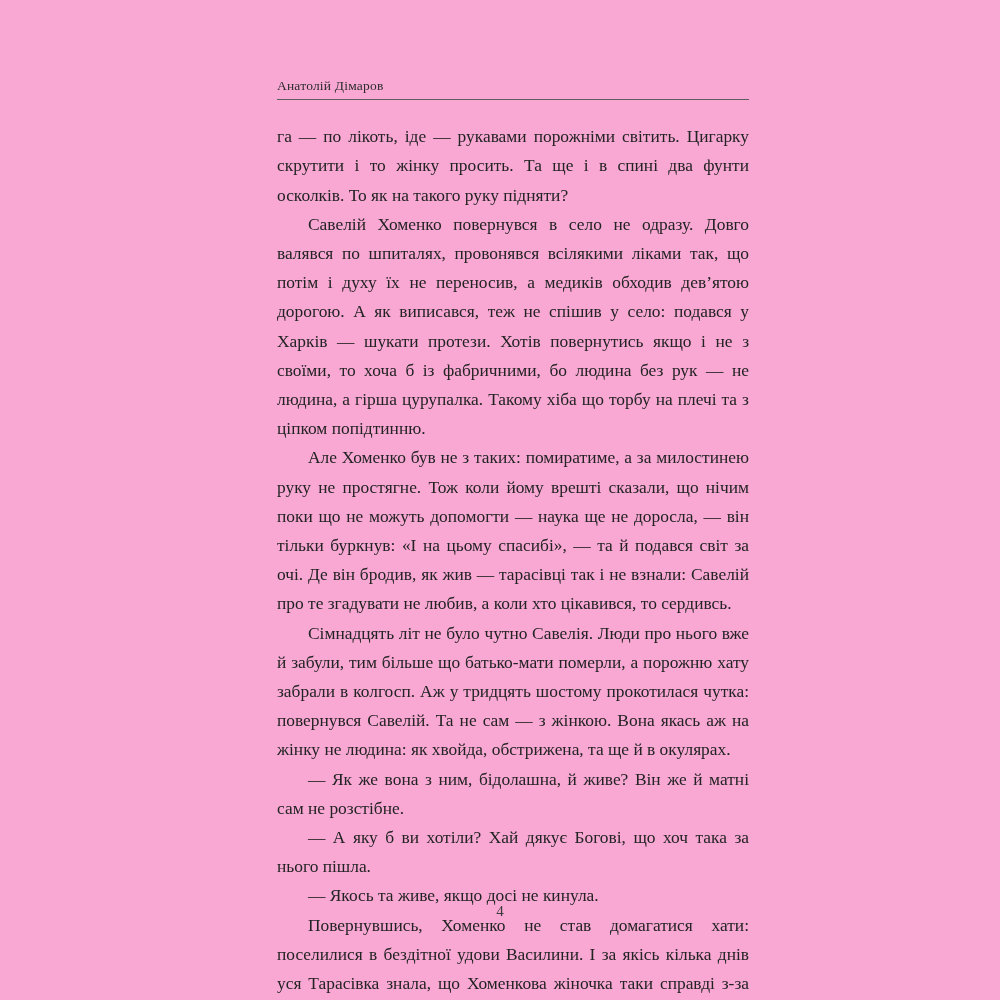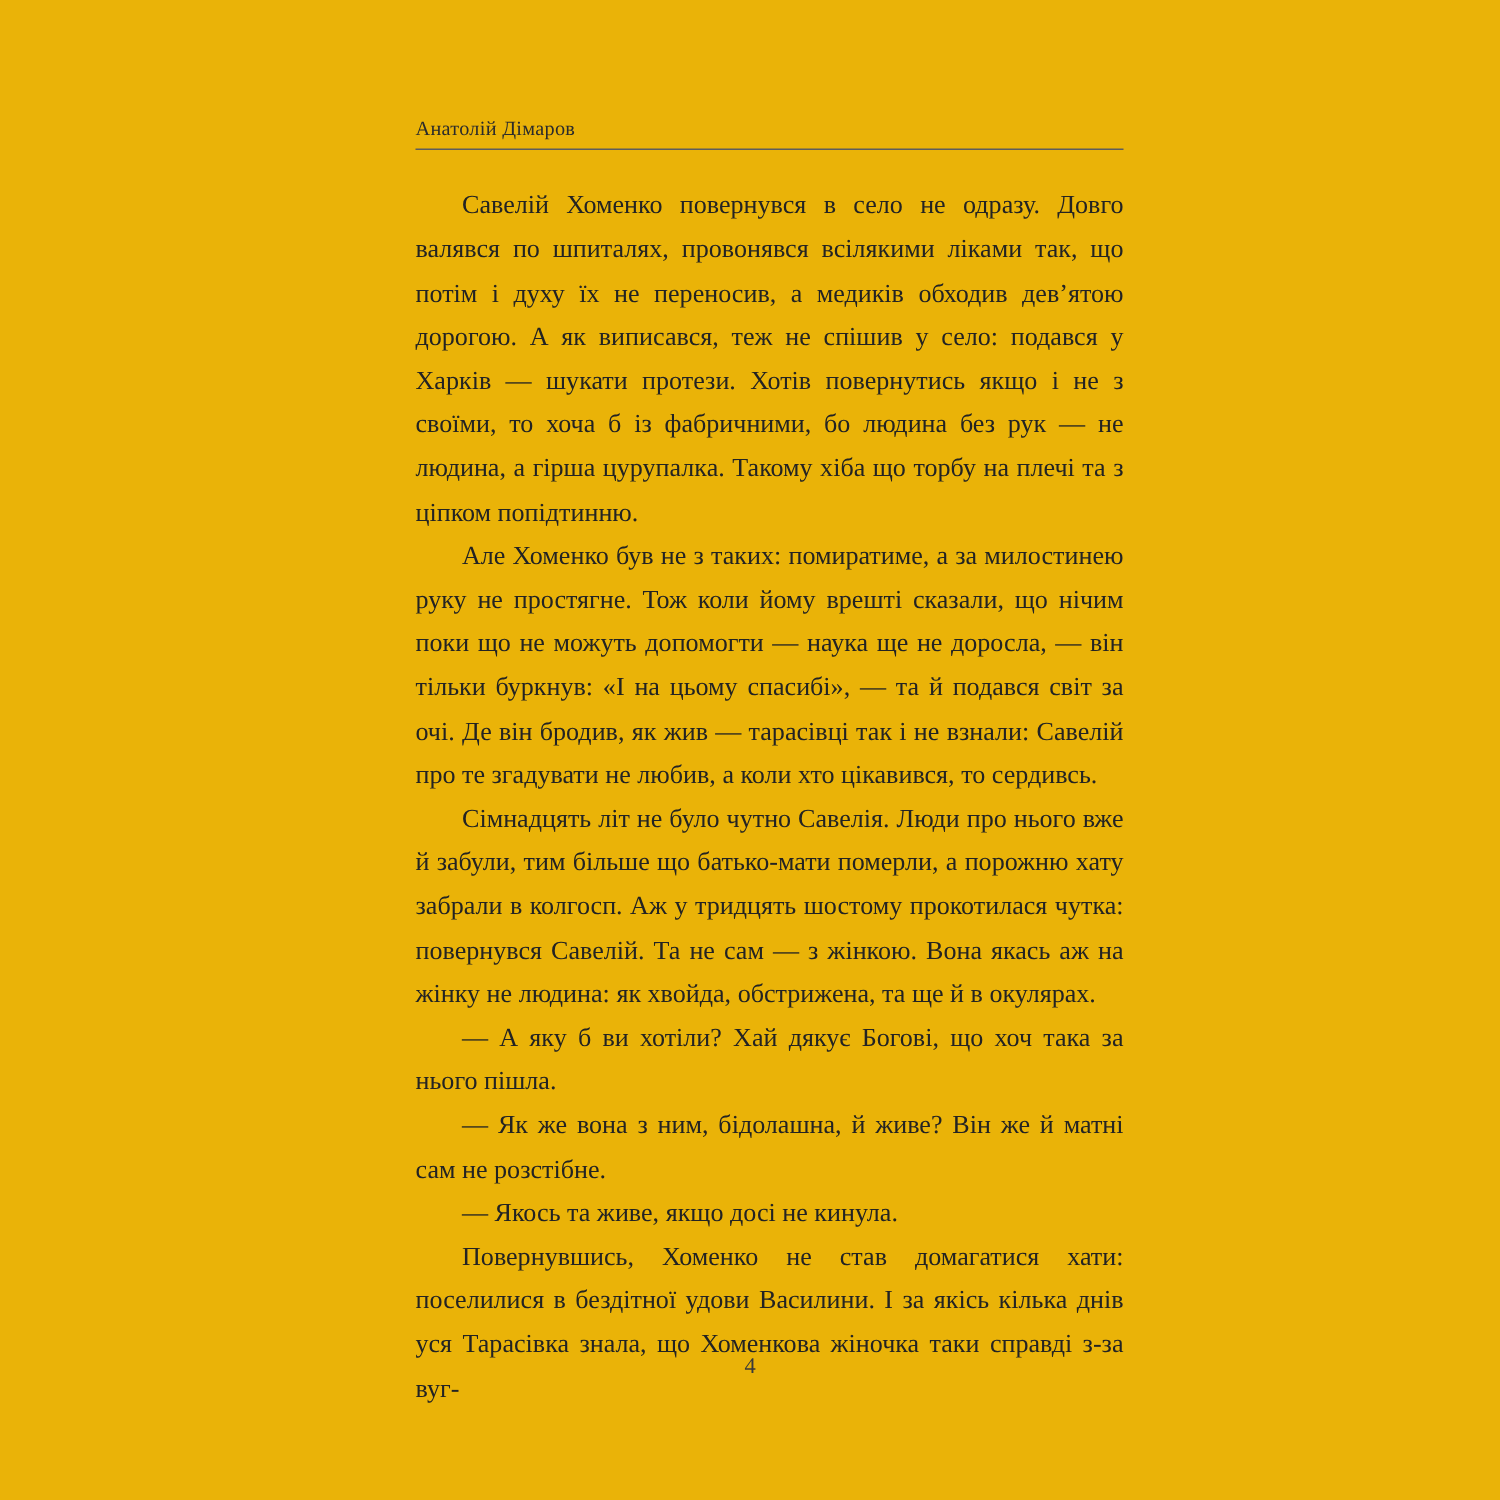--- a/index.html
+++ b/index.html
@@ -12,21 +12,21 @@
     height: 1000px;
     overflow: hidden;
     font-family: "Liberation Serif", "DejaVu Serif", serif;
     color: #262626;
   }
 
   #page {
     position: relative;
     width: 1000px;
     height: 1000px;
-    background: #eab308;
+    background: #f9a8d4;
   }
 
   
   #content {
     position: absolute;
     left: 277px;
     top: 78px;
     width: 472px;
   }
 
@@ -88,25 +88,26 @@
 
 <div id="page">
 
   <div id="content">
 
     <div class="running-head">Анатолій Дімаров</div>
 
     <div class="head-rule"></div>
 
     <div class="body-text" id="body-text">
+        <p class="para cont">га — по лікоть, іде — рукавами порожніми світить. Цигарку скрутити і то жінку просить. Та ще і в спині два фунти осколків. То як на такого руку підняти?</p>
         <p class="para">Савелій Хоменко повернувся в село не одразу. Довго валявся по шпиталях, провонявся всілякими ліками так, що потім і духу їх не переносив, а медиків обходив дев’ятою дорогою. А як виписався, теж не спішив у село: подався у Харків — шукати протези. Хотів повернутись якщо і не з своїми, то хоча б із фабричними, бо людина без рук — не людина, а гірша цурупалка. Такому хіба що торбу на плечі та з ціпком попідтинню.</p>
         <p class="para">Але Хоменко був не з таких: помиратиме, а за милостинею руку не простягне. Тож коли йому врешті сказали, що нічим поки що не можуть допомогти — наука ще не доросла, — він тільки буркнув: «І на цьому спасибі», — та й подався світ за очі. Де він бродив, як жив — тарасівці так і не взнали: Савелій про те згадувати не любив, а коли хто цікавився, то сердивсь.</p>
         <p class="para">Сімнадцять літ не було чутно Савелія. Люди про нього вже й забули, тим більше що батько-мати померли, а порожню хату забрали в колгосп. Аж у тридцять шостому прокотилася чутка: повернувся Савелій. Та не сам — з жінкою. Вона якась аж на жінку не людина: як хвойда, обстрижена, та ще й в окулярах.</p>
+        <p class="para dialogue">— Як же вона з ним, бідолашна, й живе? Він же й матні сам не розстібне.</p>
         <p class="para dialogue">— А яку б ви хотіли? Хай дякує Богові, що хоч така за нього пішла.</p>
-        <p class="para dialogue">— Як же вона з ним, бідолашна, й живе? Він же й матні сам не розстібне.</p>
         <p class="para dialogue">— Якось та живе, якщо досі не кинула.</p>
         <p class="para">Повернувшись, Хоменко не став домагатися хати: поселилися в бездітної удови Василини. І за якісь кілька днів уся Тарасівка знала, що Хоменкова жіночка таки справді з-за вуг-</p>
       </div>
 
   </div>
 
   <div id="folio">4</div>
 
 </div>
 

